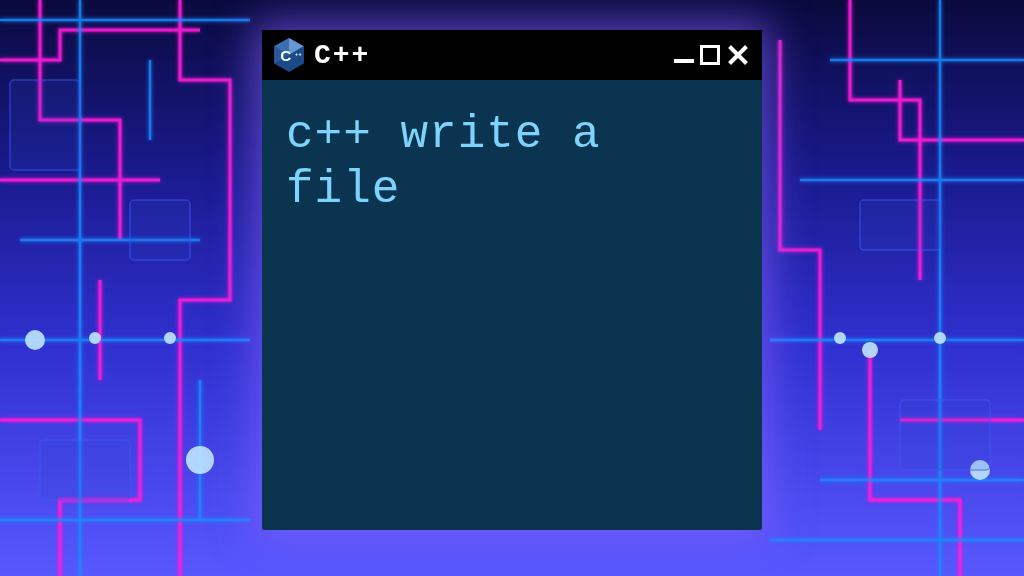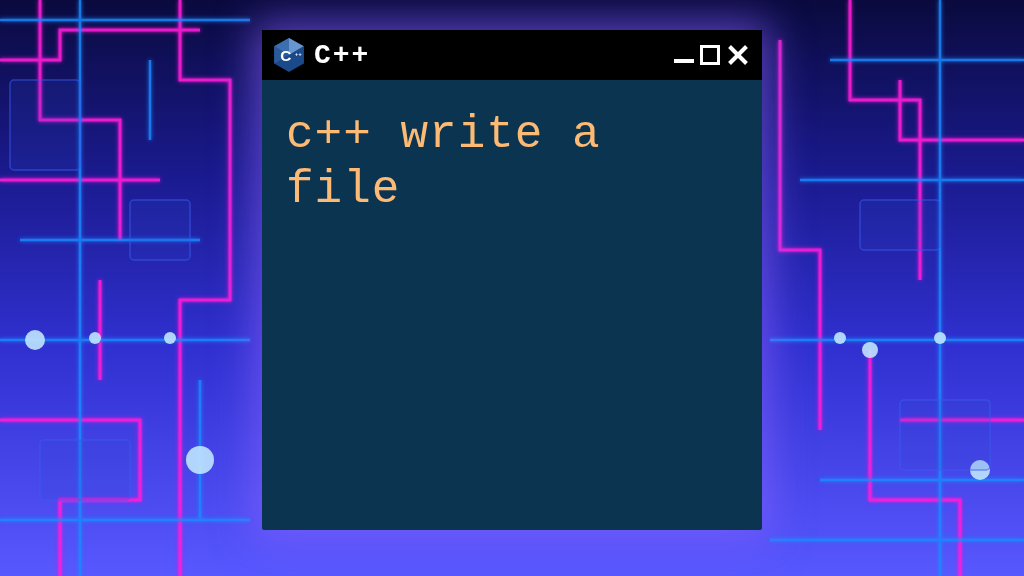--- a/index.html
+++ b/index.html
@@ -102,21 +102,21 @@
     .ctrl-close::before {
       transform: translate(-50%, -50%) rotate(45deg);
     }
     
     .ctrl-close::after {
       transform: translate(-50%, -50%) rotate(-45deg);
     }
     
     .window-body {
       padding: 28px 24px;
-      color: #fdba74;
+      color: #7dd3fc;
       font-family: "Consolas", "Courier New", monospace;
       font-size: 46px;
       line-height: 1.2;
       font-weight: 400;
       letter-spacing: 1px;
     }
   </style>
 </head>
 <body>
 

